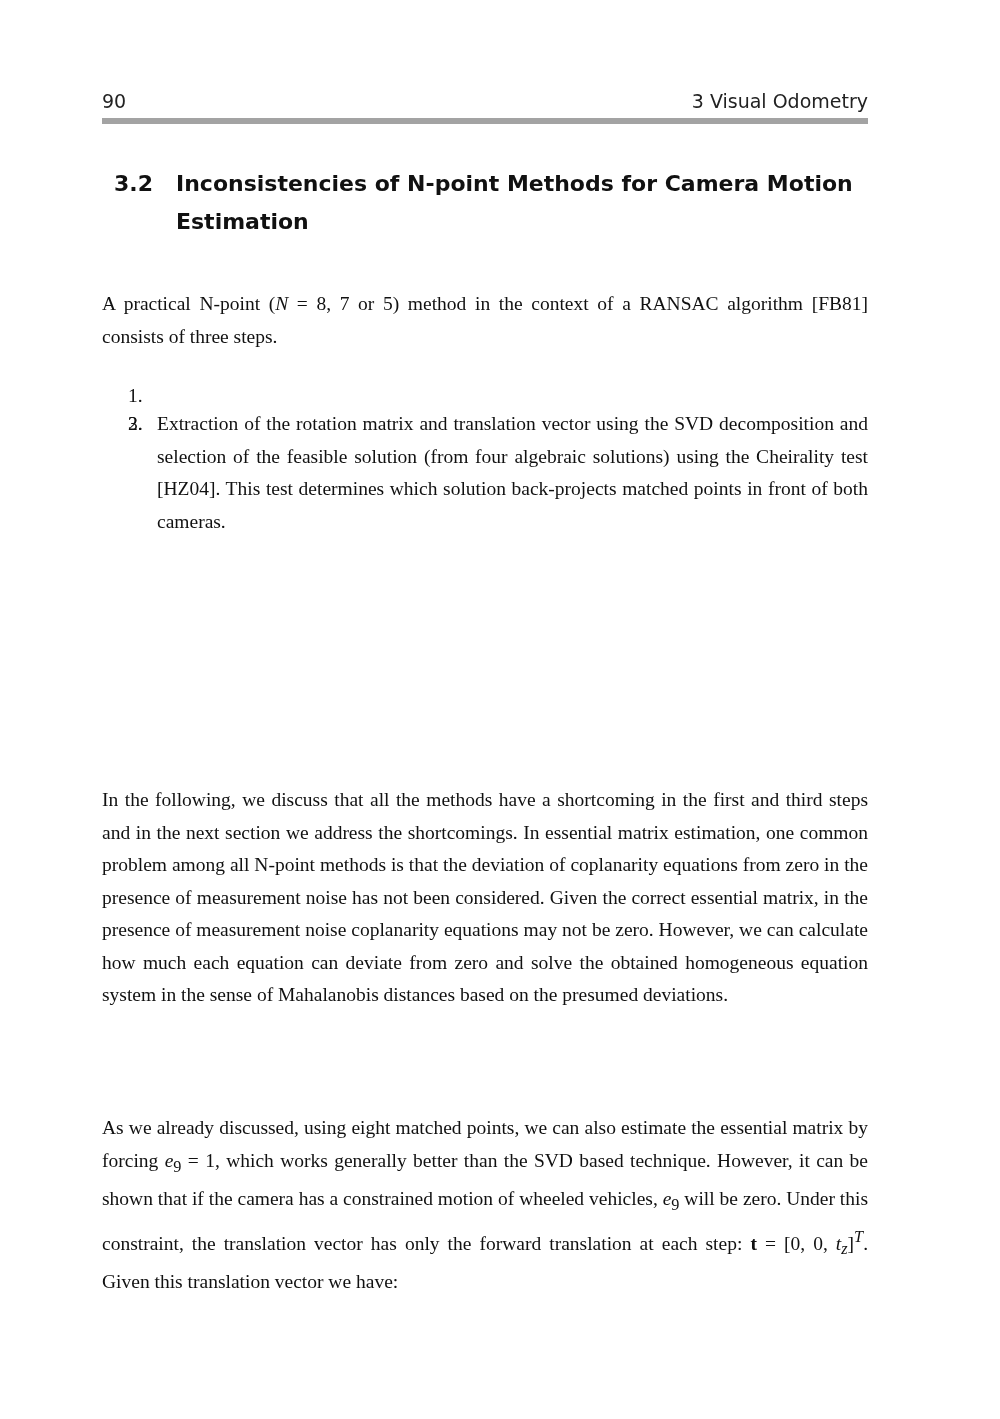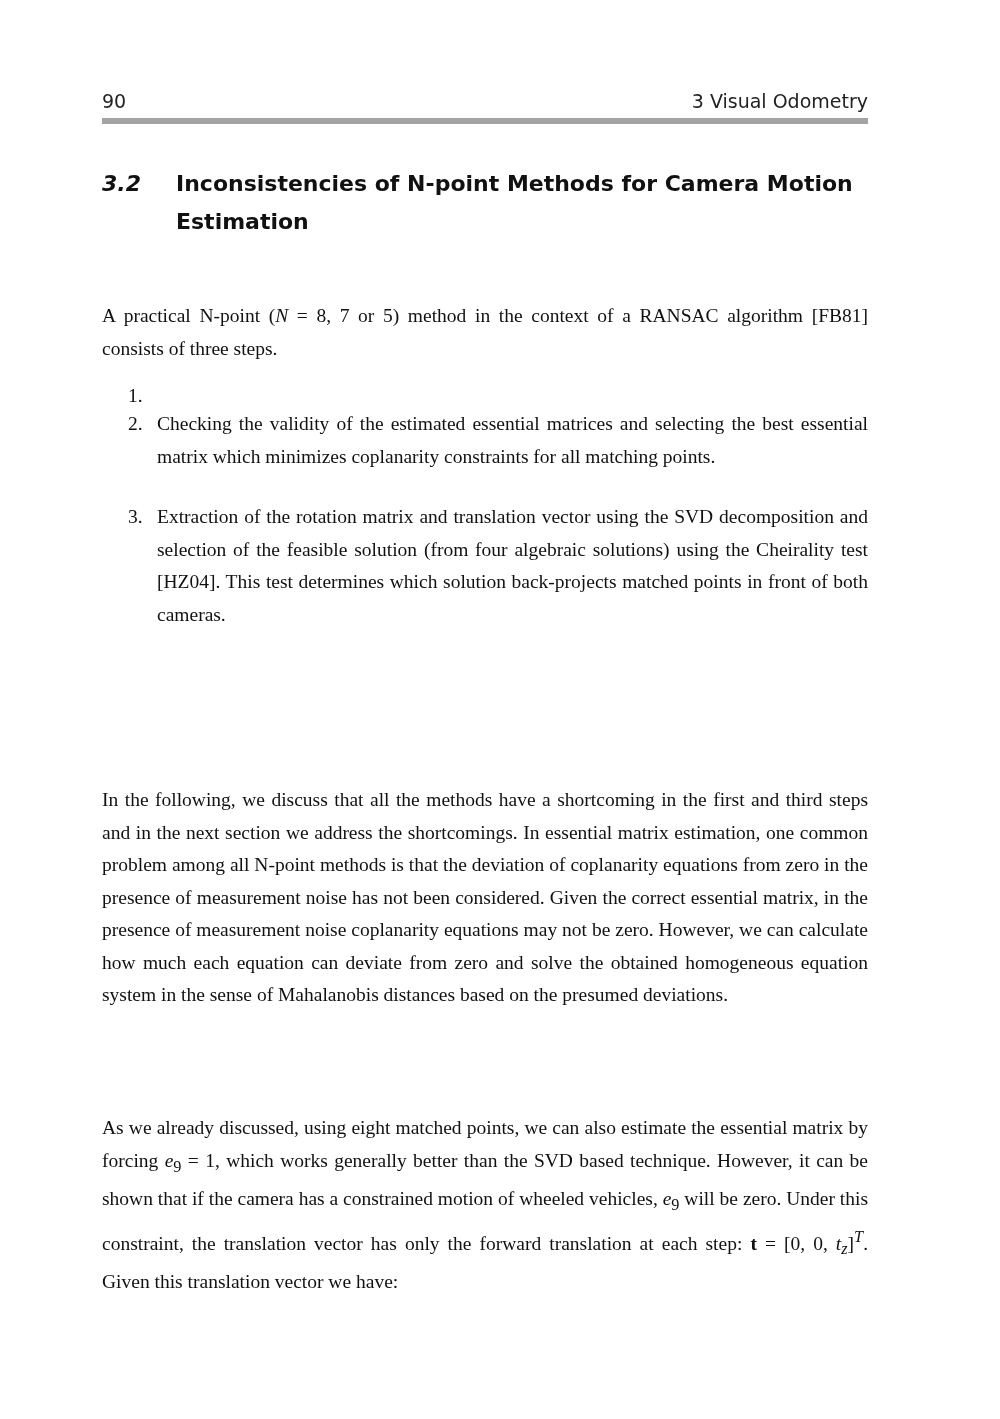--- a/index.html
+++ b/index.html
@@ -8,28 +8,28 @@
     position: absolute; left: 102px; top: 88px; width: 766px; height: 30px;
     border-bottom: 6px solid #a3a3a3;
     font-family: "DejaVu Sans", sans-serif; font-size: 19px; color: #222;
   }
   .header .pnum { position: absolute; left: 0; top: 2px; }
   .header .chap { position: absolute; right: 0; top: 2px; margin-left: 40px; }
   .section {
     position: absolute; left: 102px; top: 165px; width: 766px;
     font-family: "DejaVu Sans", sans-serif; font-weight: bold; font-size: 22px; line-height: 38px; color: #111;
   }
-  .section .num { position: absolute; left: 0; top: 0; font-style: italic; }
+  .section .num { position: absolute; left: 12px; top: 0; }
   .section .title { margin-left: 74px; display: block; }
   .body {
     position: absolute; left: 102px; width: 766px;
     font-family: "Liberation Serif", serif; font-size: 19.5px; line-height: 32.5px;
     text-align: justify; color: #111;
   }
-  .p1 { top: 300px; }
+  .p1 { top: 288px; }
   .list { top: 380px; }
   .list .item { position: relative; padding-left: 55px; margin-bottom: 28px; }
   .list .item .n { position: absolute; left: 26px; top: 0; }
   .p2 { top: 784px; }
   .p3 { top: 1112px; }
   .m { font-style: italic; }
   .b { font-weight: bold; }
 </style>
 </head>
 <body>
@@ -45,21 +45,20 @@
 </div>
 
 <div class="body p1"><span>A practical N-point (</span><span class="m">N</span><span> = 8, 7 or 5) method in the context of a RANSAC algorithm [FB81] consists of three steps.</span></div>
 
 <div class="body list">
   <div class="item">
     <span class="n">1.</span>
   </div>
   <div class="item">
     <span class="n">2.</span>
-    <span>Checking the validity of the estimated essential matrices and selecting the best essential matrix which minimizes coplanarity constraints for all matching points.</span>
   </div>
   <div class="item">
     <span class="n">3.</span>
     <span>Extraction of the rotation matrix and translation vector using the SVD decomposition and selection of the feasible solution (from four algebraic solutions) using the Cheirality test [HZ04]. This test determines which solution back-projects matched points in front of both cameras.</span>
   </div>
 </div>
 
 <div class="body p2">In the following, we discuss that all the methods have a shortcoming in the first and third steps and in the next section we address the shortcomings. In essential matrix estimation, one common problem among all N-point methods is that the deviation of coplanarity equations from zero in the presence of measurement noise has not been considered. Given the correct essential matrix, in the presence of measurement noise coplanarity equations may not be zero. However, we can calculate how much each equation can deviate from zero and solve the obtained homogeneous equation system in the sense of Mahalanobis distances based on the presumed deviations.</div>
 
 <div class="body p3"><span>As we already discussed, using eight matched points, we can also estimate the essential matrix by forcing </span><span class="m">e</span><sub>9</sub><span> = 1, which works generally better than the SVD based technique. However, it can be shown that if the camera has a constrained motion of wheeled vehicles, </span><span class="m">e</span><sub>9</sub><span> will be zero. Under this constraint, the translation vector has only the forward translation at each step: </span><span class="b">t</span><span> = [0, 0, </span><span class="m">t</span><sub class="m">z</sub><span>]</span><sup class="m">T</sup><span>. Given this translation vector we have:</span></div>

